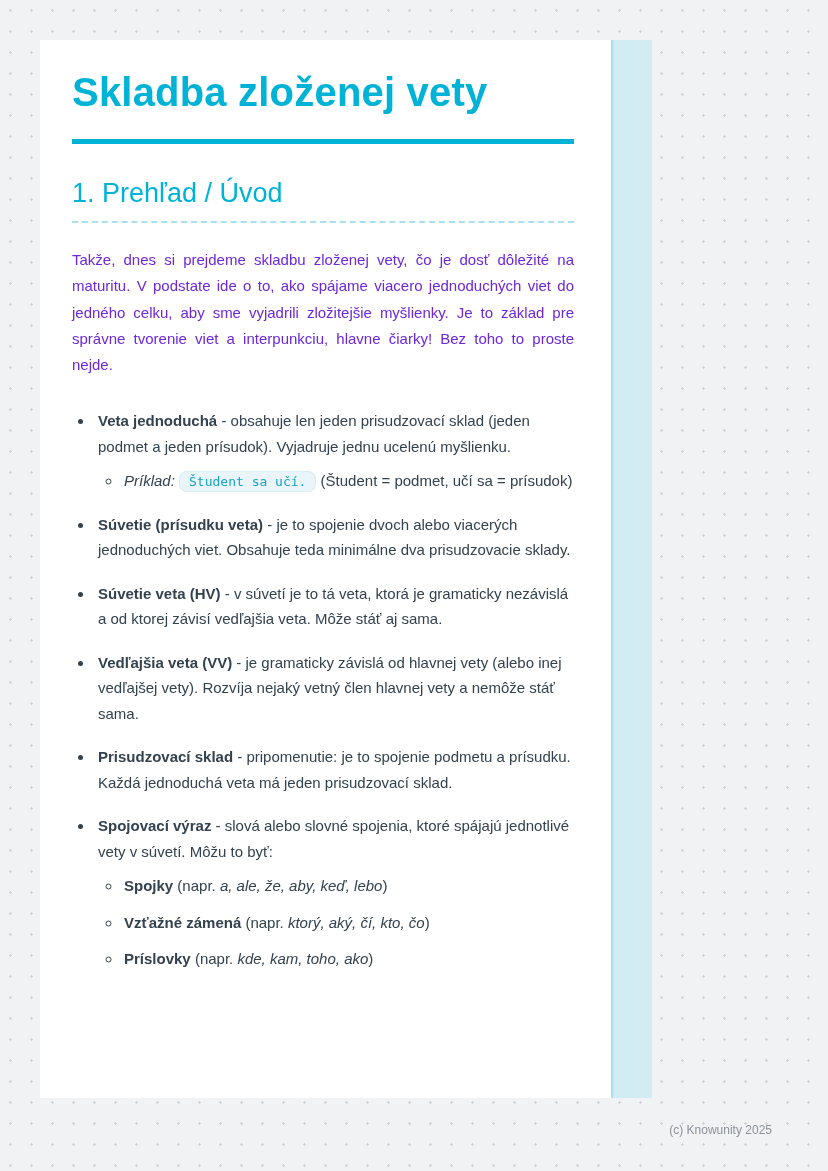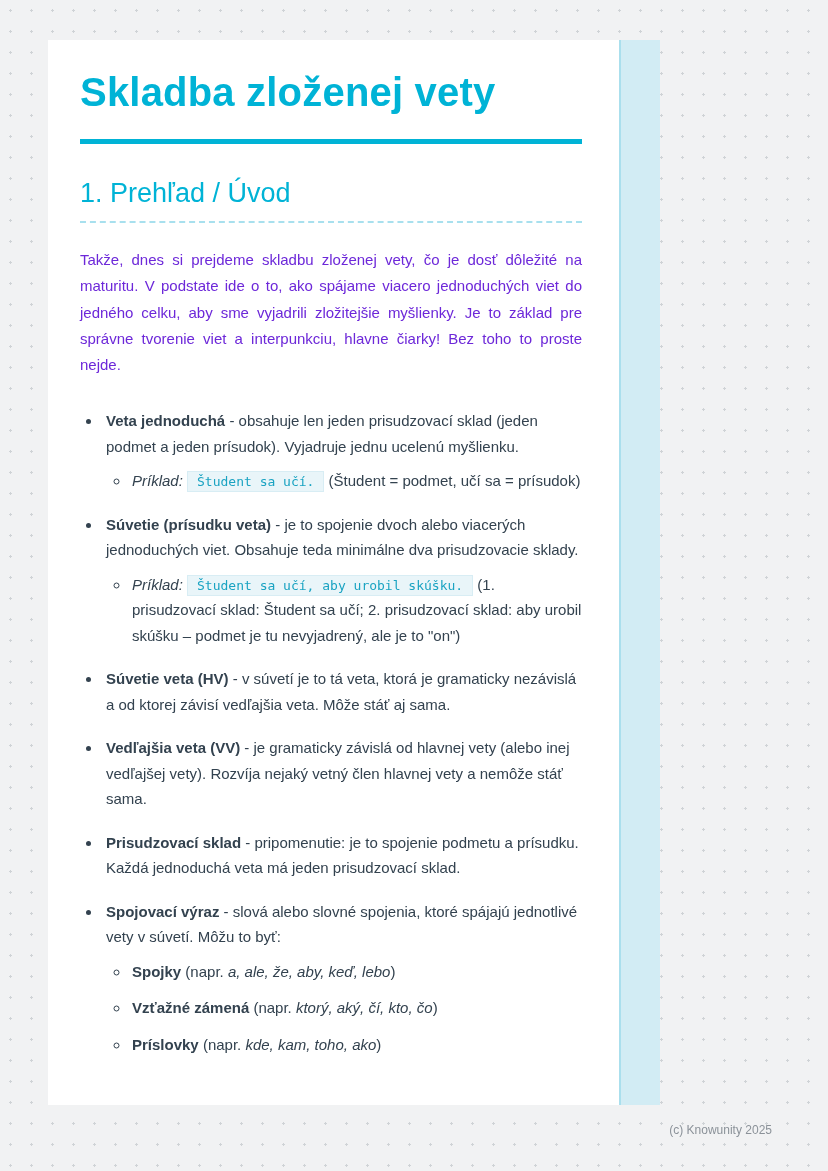--- a/index.html
+++ b/index.html
@@ -12,21 +12,21 @@
     position: relative;
     width: 828px;
     height: 1171px;
     background-color: #f1f2f3;
     background-image: radial-gradient(circle, #cfd3d6 1.2px, transparent 1.2px);
     background-size: 21px 21px;
     overflow: hidden;
   }
   .page {
     position: absolute;
-    left: 48px;
+    left: 40px;
     top: 40px;
     width: 612px;
     min-height: 1058px;
     background: #ffffff;
   }
   .stripe {
     position: absolute;
     top: 0;
     right: 0;
     width: 41px;
@@ -81,21 +81,21 @@
     margin-top: 9px;
   }
   ul.sub > li { margin-bottom: 11px; padding-left: 2px; }
   ul.sub > li:last-child { margin-bottom: 0; }
   code.example {
     font-family: "DejaVu Sans Mono", monospace;
     font-size: 13px;
     color: #1aa3c2;
     background: #e9f5f9;
     border: 1px solid #d8edf4;
-    border-radius: 0;
+    border-radius: 8px;
     padding: 2px 9px;
     white-space: nowrap;
   }
   em.label { font-style: italic; }
   em.word-list { font-style: italic; }
   b.sub-term { font-weight: bold; }
   .footer {
     position: absolute;
     right: 56px;
     bottom: 34px;
@@ -128,27 +128,20 @@
               <em class="label">Príklad:</em>
               <code class="example">Študent sa učí.</code>
               <span>(Študent = podmet, učí sa = prísudok)</span>
             </li>
           </ul>
         </li>
 
         <li>
           <span class="term">Súvetie (prísudku veta)</span>
           <span>- je to spojenie dvoch alebo viacerých jednoduchých viet. Obsahuje teda minimálne dva prisudzovacie sklady.</span>
-          <ul class="sub">
-            <li>
-              <em class="label">Príklad:</em>
-              <code class="example">Študent sa učí, aby urobil skúšku.</code>
-              <span>(1. prisudzovací sklad: Študent sa učí; 2. prisudzovací sklad: aby urobil skúšku – podmet je tu nevyjadrený, ale je to "on")</span>
-            </li>
-          </ul>
         </li>
 
         <li>
           <span class="term">Súvetie veta (HV)</span>
           <span>- v súvetí je to tá veta, ktorá je gramaticky nezávislá a od ktorej závisí vedľajšia veta. Môže stáť aj sama.</span>
         </li>
 
         <li>
           <span class="term">Vedľajšia veta (VV)</span>
           <span>- je gramaticky závislá od hlavnej vety (alebo inej vedľajšej vety). Rozvíja nejaký vetný člen hlavnej vety a nemôže stáť sama.</span>

